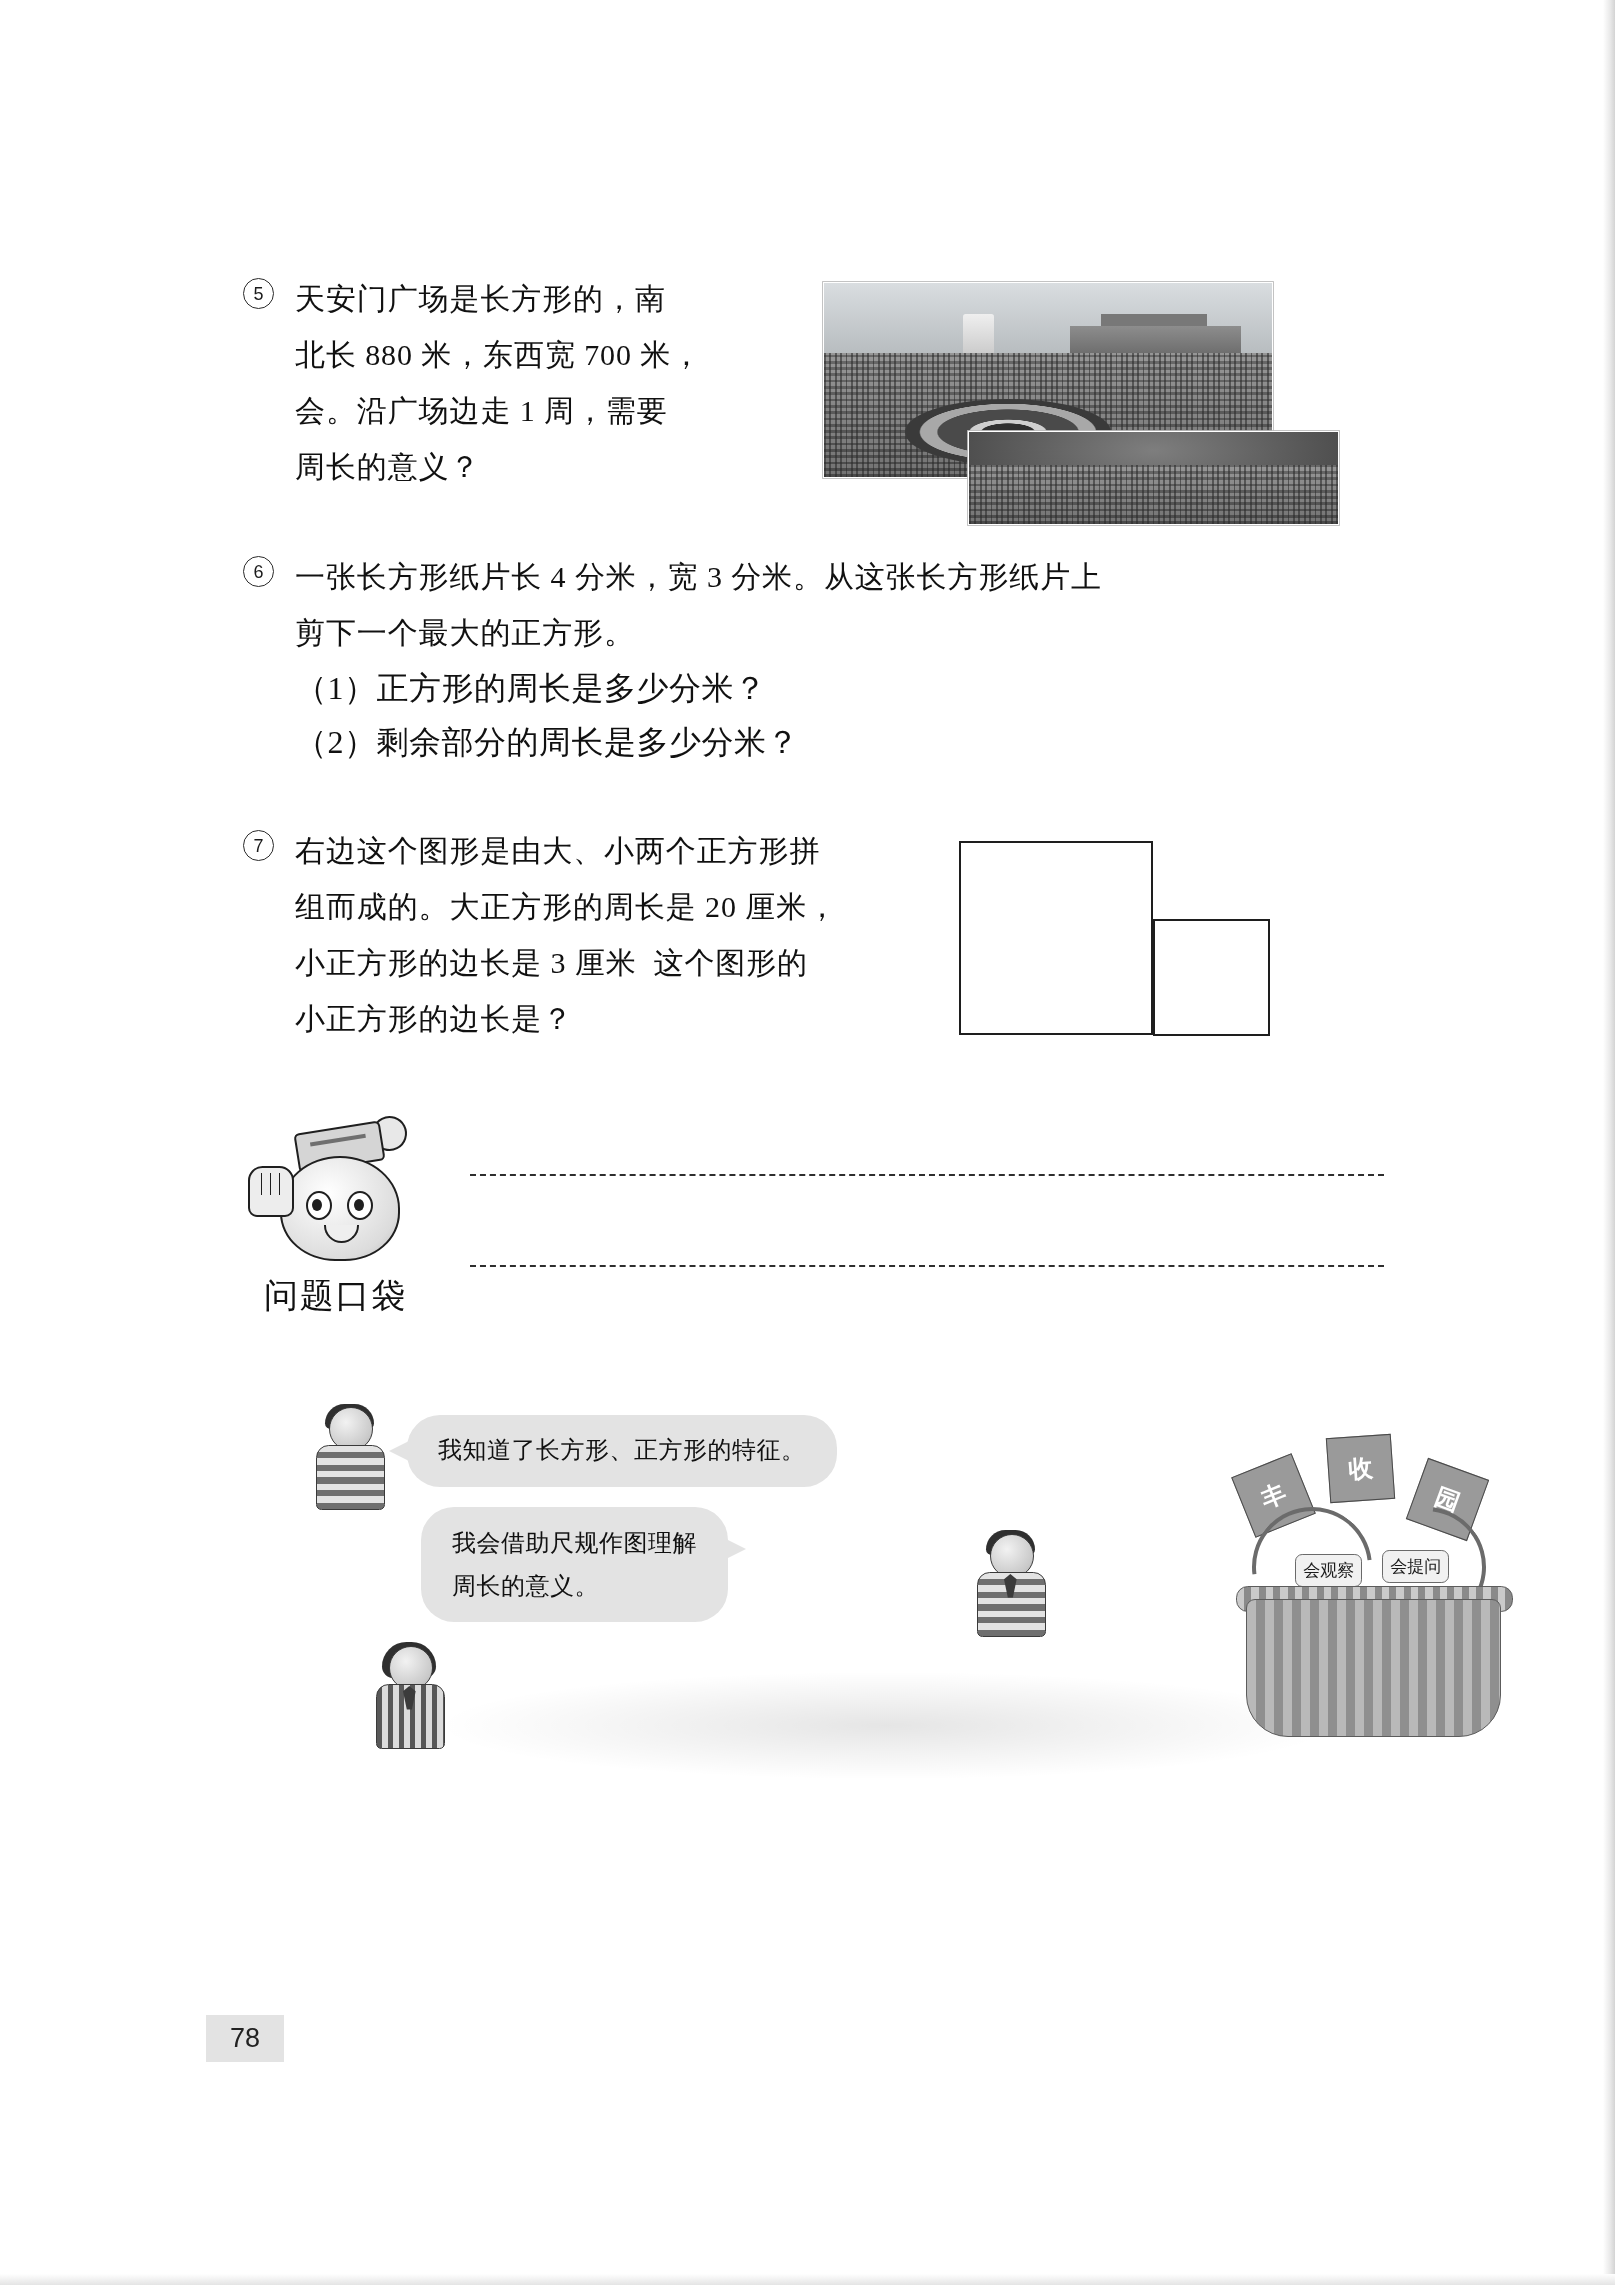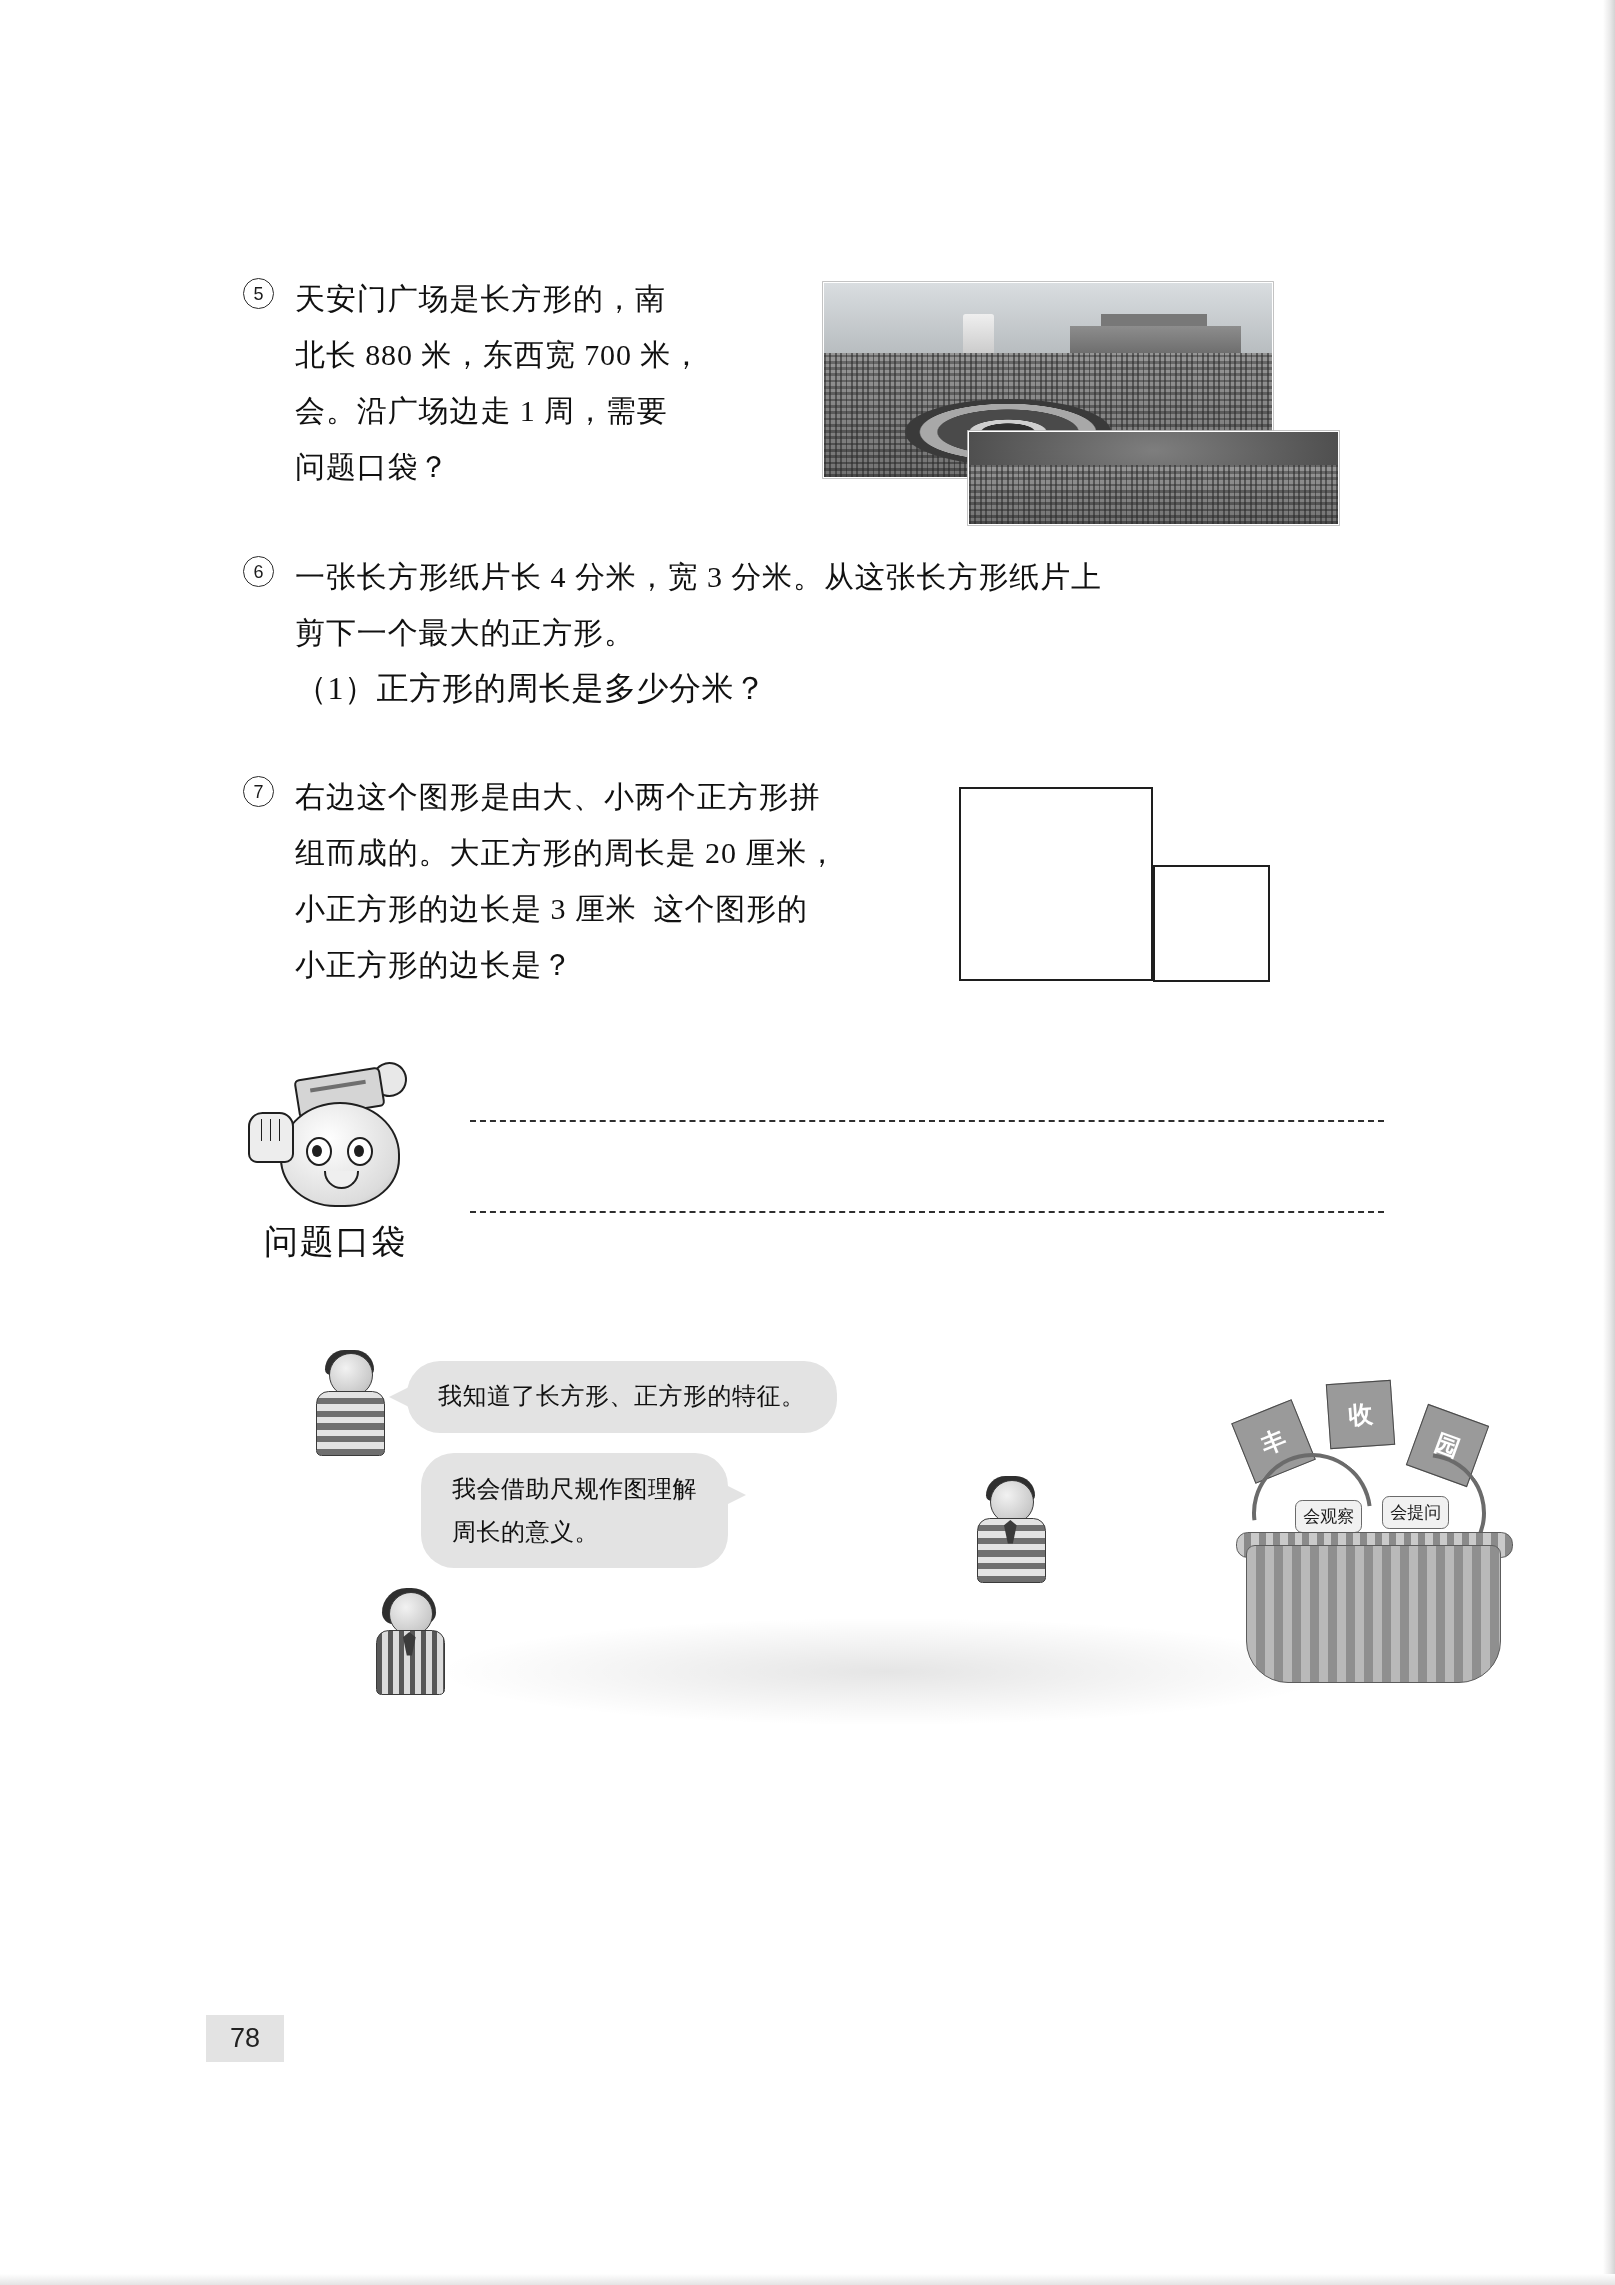--- a/index.html
+++ b/index.html
@@ -428,21 +428,21 @@
   <div class="page-edge-bottom"></div>
 
   <div class="content">
 
     <div class="ex ex5">
       <div class="num-badge">5</div>
       <div class="ex-body">
         <div class="line">天安门广场是长方形的，南</div>
         <div class="line">北长 880 米，东西宽 700 米，</div>
         <div class="line">会。沿广场边走 1 周，需要</div>
-        <div class="line">问题口袋？</div>
+        <div class="line">周长的意义？</div>
       </div>
       <div class="photo">
         <div class="frame">
           <div class="sky"></div>
           <div class="bldg"></div>
           <div class="monument"></div>
           <div class="crowd"></div>
           <div class="flower"></div>
         </div>
         <div class="frame2">
@@ -450,20 +450,21 @@
         </div>
       </div>
     </div>
 
     <div class="ex ex6" style="margin-top:54px;">
       <div class="num-badge">6</div>
       <div class="ex-body">
         <div class="line">一张长方形纸片长 4 分米，宽 3 分米。从这张长方形纸片上</div>
         <div class="line">剪下一个最大的正方形。</div>
         <div class="sub-line">（1）正方形的周长是多少分米？</div>
+        <div class="sub-line">（2）剩余部分的周长是多少分米？</div>
       </div>
     </div>
 
     <div class="ex ex7" style="margin-top:54px;">
       <div class="num-badge">7</div>
       <div class="ex-body">
         <div class="line">右边这个图形是由大、小两个正方形拼</div>
         <div class="line">组而成的。大正方形的周长是 20 厘米，</div>
         <div class="line">小正方形的边长是 3 厘米  这个图形的</div>
         <div class="line">小正方形的边长是？</div>

